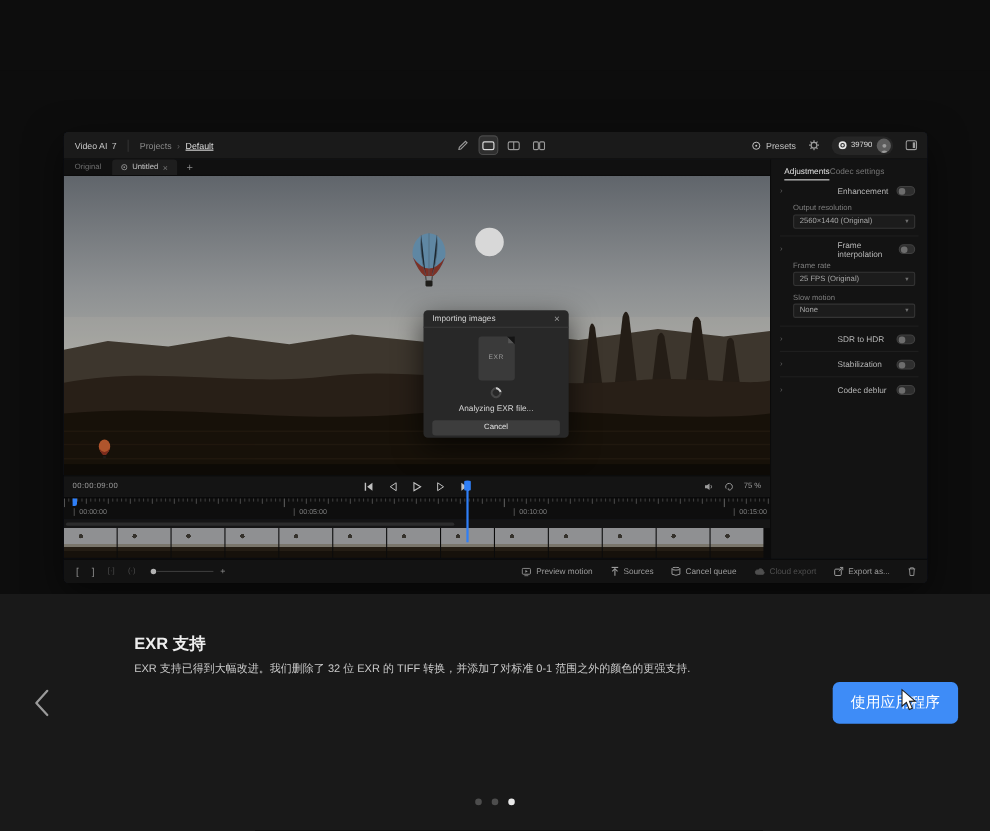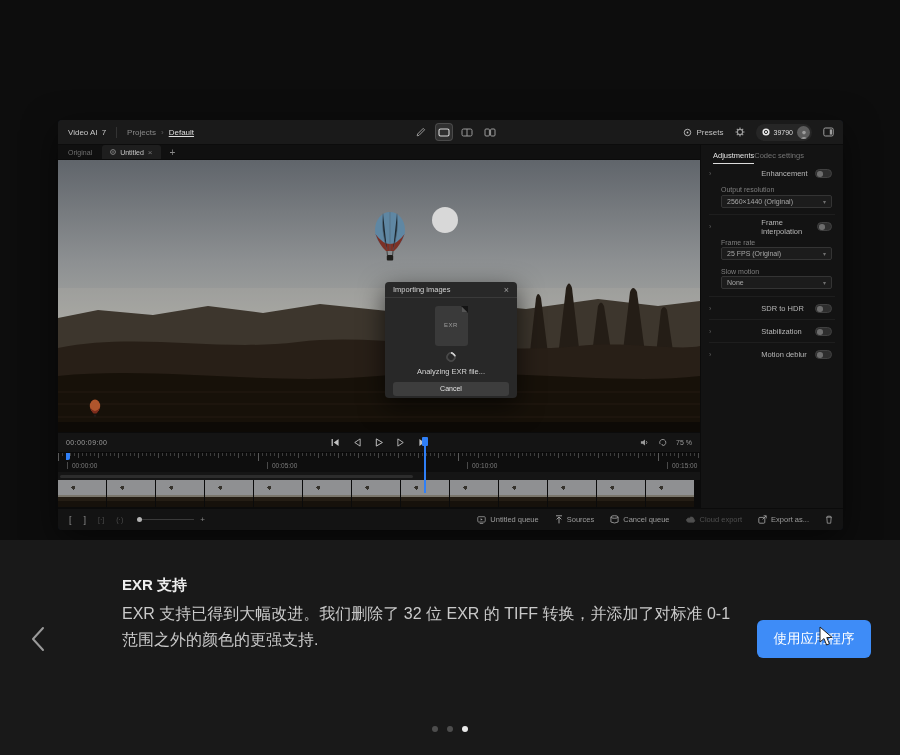--- a/index.html
+++ b/index.html
@@ -122,21 +122,21 @@
   .zoomslider .zplus{margin-left:6px;color:#8a8a8a;font-size:8px;}
   .t-right{margin-left:auto;display:flex;align-items:center;gap:16px;padding-right:10px;}
   .titem{display:flex;align-items:center;gap:4px;color:#9c9c9c;}
   .titem.disabled{color:#4f4f4f;}
   .titem.disabled svg *{stroke:#4f4f4f !important;fill:#4f4f4f !important;}
 
   
   .ftr{position:absolute;left:0;top:540px;width:900px;height:215px;background:#191919;}
   .prev-btn{position:absolute;left:26px;top:84px;width:26px;height:30px;background:none;border:none;cursor:pointer;}
   .f-title{position:absolute;left:122px;top:36px;font-size:15px;font-weight:bold;color:#eeeeee;}
-  .f-body{position:absolute;left:122px;top:61px;width:622px;font-size:16px;line-height:1.62;color:#c9c9c9;}
+  .f-body{position:absolute;left:122px;top:61px;width:622px;font-size:10px;line-height:1.62;color:#c9c9c9;}
   .cta{position:absolute;left:757px;top:80px;width:114px;height:38px;border:none;border-radius:6px;background:var(--accent);
        color:#fff;font-size:13.5px;cursor:pointer;font-family:inherit;}
   .cursor{position:absolute;left:818px;top:86px;width:17px;height:21px;z-index:9;pointer-events:none;}
   .dots{position:absolute;left:0;right:0;top:186px;display:flex;justify-content:center;gap:9px;}
   .dot{width:6px;height:6px;border-radius:50%;background:#4d4d4d;cursor:pointer;}
   .dot.active{background:#e9e9e9;}
 
   .ic{display:block;}
 </style>
 </head>
@@ -571,21 +571,21 @@
           </div>
           <span class="psep sep3"></span>
           <div class="pgrow pg-stab">
             <span class="chev">›</span>
             <span class="pgl">Stabilization</span>
             <span class="toggle"></span>
           </div>
           <span class="psep sep4"></span>
           <div class="pgrow pg-deb">
             <span class="chev">›</span>
-            <span class="pgl">Motion deblur</span>
+            <span class="pgl">Codec deblur</span>
             <span class="toggle"></span>
           </div>
         </div>
       </div>
 
       <div class="a-tool">
         <span class="t-left">
           <span>[</span>
           <span>]</span>
           <span class="dim">[·]</span>
@@ -596,21 +596,21 @@
           <span class="track"></span>
           <span class="zplus">+</span>
         </span>
         <span class="t-right">
           <span class="titem">
             <svg class="ic" viewBox="0 0 10 9" width="9" height="8">
                 <rect x=".8" y=".8" width="8.4" height="6" rx="1" fill="none" stroke="#9c9c9c" stroke-width=".9"></rect>
                 <path d="M4,2.4 L6.4,3.8 L4,5.2 Z" fill="#9c9c9c"></path>
                 <path d="M3,8.4 H7" stroke="#9c9c9c" stroke-width=".9"></path>
               </svg>
-            <span>Untitled queue</span>
+            <span>Preview motion</span>
           </span>
           <span class="titem">
             <svg class="ic" viewBox="0 0 8 9" width="8" height="9">
                 <path d="M4,2 L4,8.4" stroke="#9c9c9c" stroke-width="1"></path>
                 <path d="M1.6,4.4 L4,2 L6.4,4.4" fill="none" stroke="#9c9c9c" stroke-width="1"></path>
                 <path d="M1,.8 H7" stroke="#9c9c9c" stroke-width="1"></path>
               </svg>
             <span>Sources</span>
           </span>
           <span class="titem">

